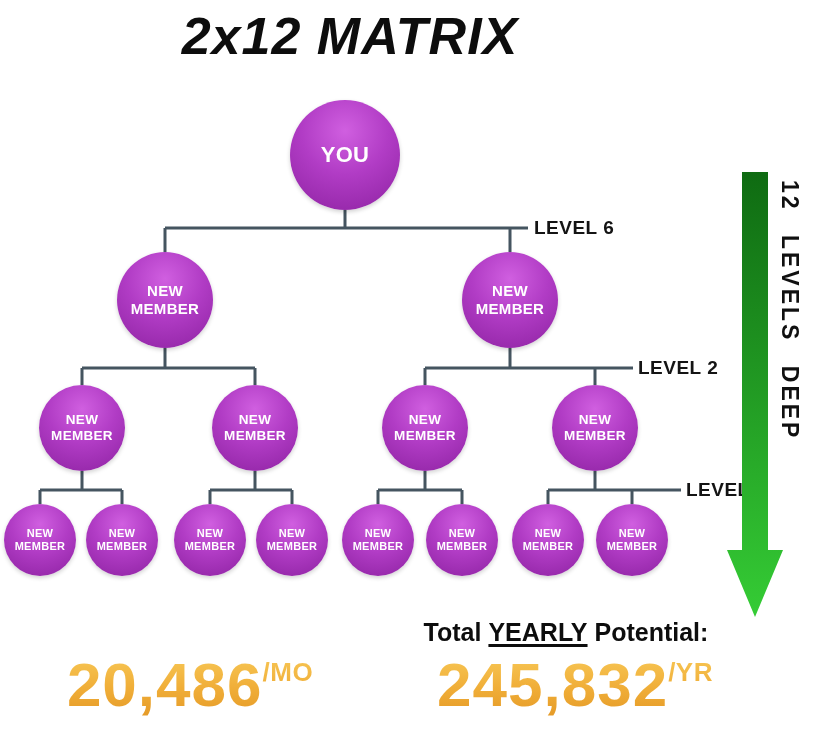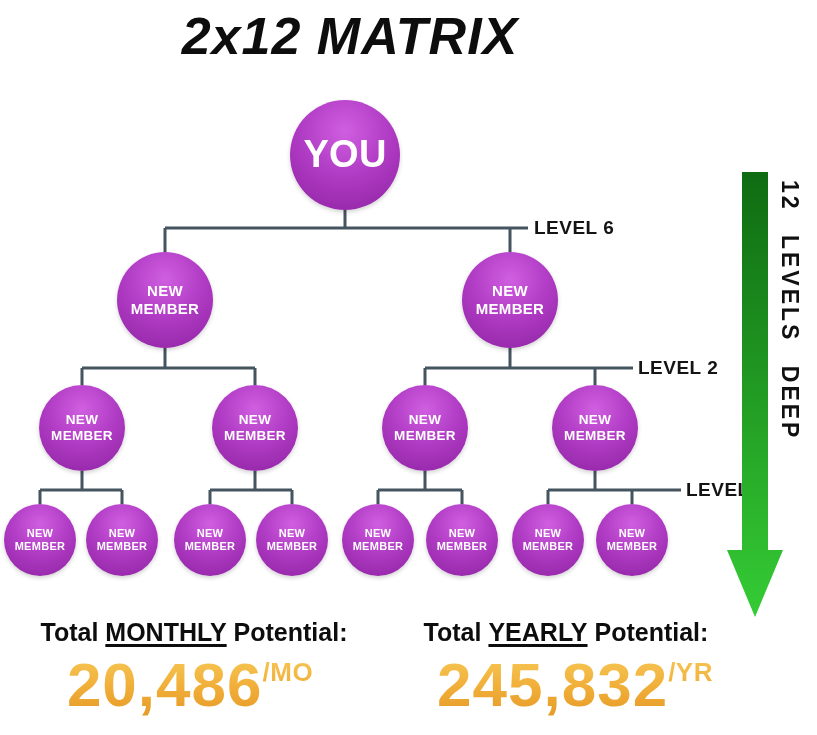--- a/index.html
+++ b/index.html
@@ -26,21 +26,21 @@
 
   
   .node{
     position:absolute;border-radius:50%;
     display:flex;align-items:center;justify-content:center;text-align:center;
     color:#ffffff;font-weight:700;
     background:radial-gradient(circle at 50% 28%, #d05fe0 0%, #b13cc5 45%, #8d22a1 100%);
     box-shadow:0 2px 4px rgba(0,0,0,.18);
   }
   .node span{display:block;padding:0 9px;line-height:1.2;letter-spacing:.3px;}
-  .root{width:110px;height:110px;font-size:38px;letter-spacing:1px;}
+  .root{width:110px;height:110px;font-size:22px;letter-spacing:1px;}
   .l1{width:96px;height:96px;font-size:15px;}
   .l2{width:86px;height:86px;font-size:13.5px;}
   .l3{width:72px;height:72px;font-size:11px;}
 
   
   .arrow-svg{position:absolute;left:727px;top:172px;}
   .arrow-label{
     position:absolute;left:776px;top:180px;height:430px;
     writing-mode:vertical-rl;
     font-size:23px;font-weight:800;color:#101010;
@@ -169,25 +169,20 @@
     <defs>
       <linearGradient id="arrowGrad" x1="0" y1="0" x2="0" y2="1">
         <stop offset="0" stop-color="#0f6b12"></stop>
         <stop offset="1" stop-color="#35cc35"></stop>
       </linearGradient>
     </defs>
     <polygon points="15,0 41,0 41,378 56,378 28,445 0,378 15,378" fill="url(#arrowGrad)"></polygon>
   </svg>
   <div class="arrow-label">12 LEVELS DEEP</div>
 
-  <div class="total-line monthly">
-    <span>Total</span>
-    <span class="em">MONTHLY</span>
-    <span>Potential:</span>
-  </div>
   <div class="total-line yearly">
     <span>Total</span>
     <span class="em">YEARLY</span>
     <span>Potential:</span>
   </div>
 
   <div class="gold-value monthly"><span>20,486</span><span class="unit">/MO</span></div>
   <div class="gold-value yearly"><span>245,832</span><span class="unit">/YR</span></div>
 
 </div>

